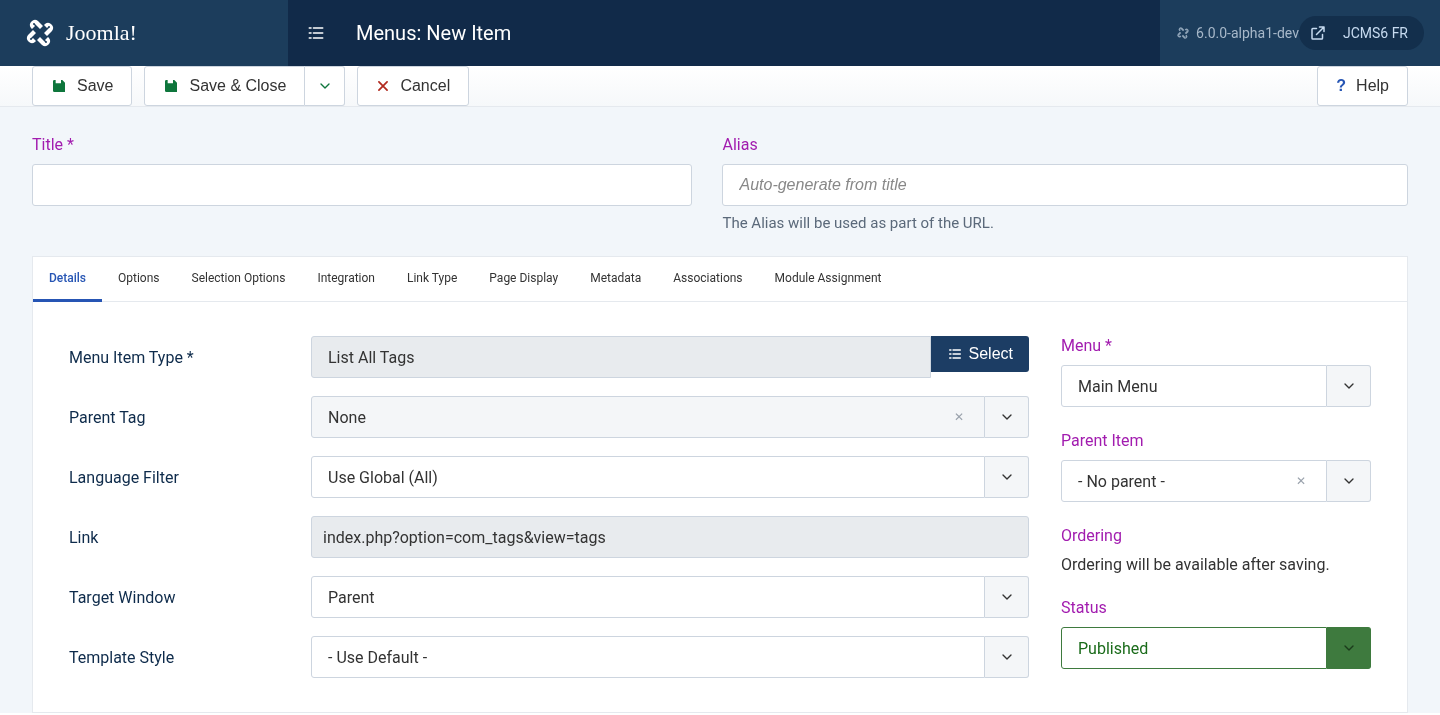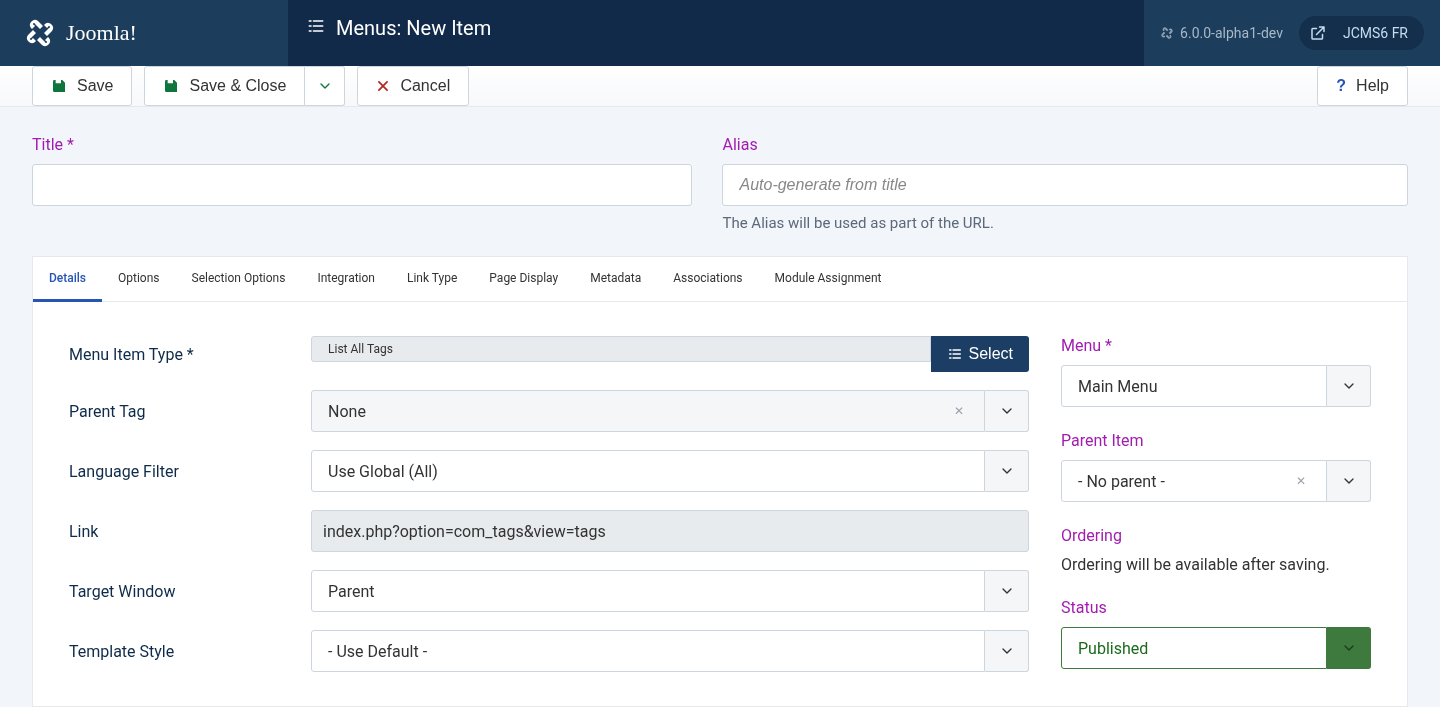--- a/index.html
+++ b/index.html
@@ -3,24 +3,24 @@
 <meta charset="utf-8">
 <style>
 * { box-sizing: border-box; margin: 0; padding: 0; }
 body { font-family: -apple-system, BlinkMacSystemFont, "Segoe UI", Roboto, sans-serif; font-size: 16px; color: #333; background: #fff; }
 
 
 .topbar { display: flex; align-items: stretch; background: #1c3d5c; color: #fff; height: 66px; }
 .topbar-logo { display: flex; align-items: center; padding: 0 24px; width: 288px; }
 .topbar-logo svg { width: 32px; height: 32px; }
 .topbar-logo-text { font-family: Georgia, serif; font-size: 22px; font-weight: 400; margin-left: 10px; }
-.topbar-title-area { flex: 1; display: flex; background: #112a49; padding: 16px 18px; }
+.topbar-title-area { flex: 1; display: flex; align-items: center; background: #112a49; padding: 16px 18px; gap: 20px; }
 .topbar-title-area .list-icon { margin-right: 10px; }
 .topbar-title { font-size: 20px; font-weight: 400; }
-.topbar-right { display: flex; align-items: center; padding: 0 16px; gap: 16px; }
+.topbar-right { display: flex; align-items: center; padding: 0 16px; }
 .version-label { color: #a7b8c9; font-size: 14px; display: flex; align-items: center; gap: 6px; }
 .frontend-btn { display: inline-flex; align-items: center; gap: 12px; background: #132f4c; padding: 4px 16px 4px 6px; border-radius: 20px; color: #c7dbf0; font-size: 14px; }
 .frontend-btn .ext-icon-wrap { width: 26px; height: 26px; display: inline-flex; align-items: center; justify-content: center; }
 
 
 .toolbar { display: flex; align-items: center; padding: 0 32px; gap: 12px; background: linear-gradient(180deg,#fff 0%, #f6f8fa 100%); border-bottom: 1px solid #e5e9ee; }
 .btn { display: inline-flex; align-items: center; gap: 10px; background: #fff; border: 1px solid #cdd5df; padding: 8px 18px; height: 40px; border-radius: 3px; cursor: pointer; font-size: 16px; color: #333; }
 .btn-group { display: inline-flex; }
 .btn-group .btn { border-radius: 0; border-left-width: 0; }
 .btn-group .btn:first-child { border-radius: 3px 0 0 3px; border-left-width: 1px; }
@@ -59,21 +59,21 @@
 .side-group { margin-bottom: 24px; }
 .side-group .field-label { margin-bottom: 10px; }
 .side-desc { font-size: 16px; color: #333; margin-top: 6px; }
 
 .select-wrap { display: flex; position: relative; }
 .select-display { flex: 1; height: 42px; display: flex; align-items: center; padding: 0 16px; border: 1px solid #cdd5df; background: #f4f6f8; border-radius: 3px 0 0 3px; font-size: 16px; }
 .select-display.white { background: #fff; }
 .select-caret-btn { width: 44px; height: 42px; border: 1px solid #cdd5df; border-left: 0; display: flex; align-items: center; justify-content: center; border-radius: 0 3px 3px 0; background: #f4f6f8; cursor: pointer; }
 
 .picker-wrap { display: flex; }
-.picker-display { flex: 1; height: 26px; display: flex; align-items: center; padding: 0 16px; border: 1px solid #cdd5df; background: #e8ebee; border-radius: 3px 0 0 3px; font-size: 12px; }
+.picker-display { flex: 1; height: 42px; display: flex; align-items: center; padding: 0 16px; border: 1px solid #cdd5df; background: #e8ebee; border-radius: 3px 0 0 3px; font-size: 16px; }
 .picker-btn { display: flex; align-items: center; gap: 6px; padding: 0 16px; height: 36px; background: #1c3d64; color: #fff; border: none; border-radius: 0 3px 3px 0; font-size: 16px; cursor: pointer; }
 
 .clear-x { margin-left: auto; color: #9aa2ac; font-size: 12px; cursor: pointer; padding: 0 4px; }
 
 .readonly-box { height: 42px; display: flex; align-items: center; padding: 0 11px; border: 1px solid #cdd5df; background: #e8ebee; border-radius: 3px; font-size: 16px; }
 
 .status-wrap .select-display { border-color: #3e7a3e; color: #1a6b1a; background: #fff; }
 .status-wrap .select-caret-btn { background: #3e7a3e; border-color: #3e7a3e; }
 .status-wrap .select-caret-btn svg path { stroke: #1b3b1b; }
 

